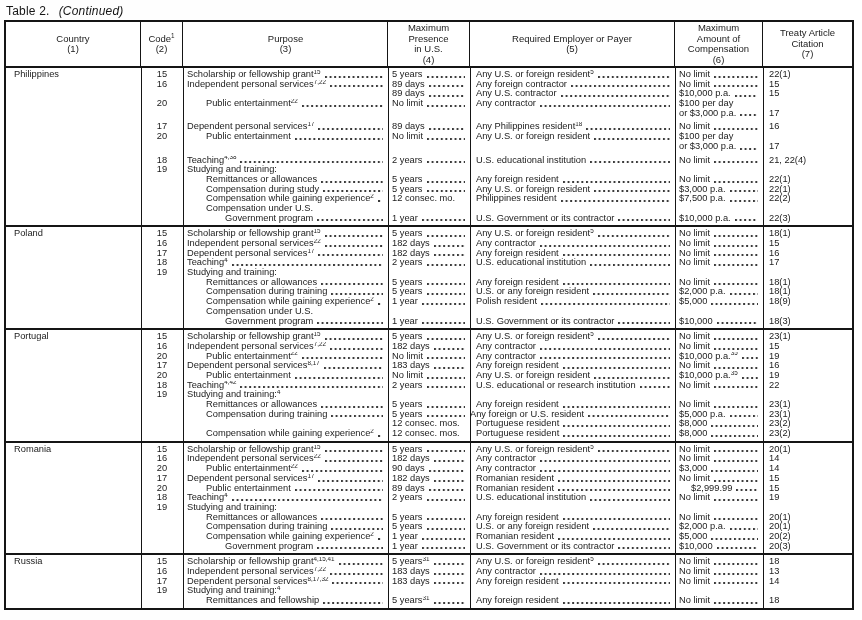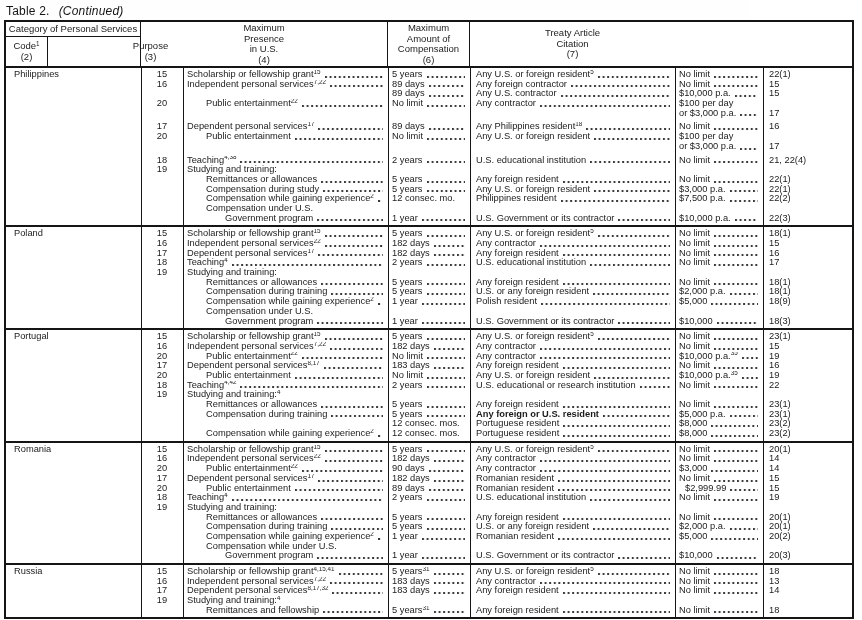--- a/index.html
+++ b/index.html
@@ -40,38 +40,45 @@
 </head>
 <body>
 
 <div class="page">
   <div class="title">
     <span>Table 2.</span><span class="cont">(Continued)</span>
   </div>
 
   <div class="tbl">
     <div class="hdr">
+      <div class="hc">
+        <div>Country</div>
+        <div>(1)</div>
+      </div>
       <div class="hcat">
-        <div class="cat-top">Category of Personal Services</div>
         <div class="cat-bottom">
           <div class="code-h">
             <div>Code<sup>1</sup></div>
             <div>(2)</div>
           </div>
           <div>
             <div>Purpose</div>
             <div>(3)</div>
           </div>
         </div>
       </div>
       <div class="hc">
         <div>Maximum</div>
         <div>Presence</div>
         <div>in U.S.</div>
         <div>(4)</div>
+      </div>
+      <div class="hc">
+        <div>Required Employer or Payer</div>
+        <div>(5)</div>
       </div>
       <div class="hc">
         <div>Maximum</div>
         <div>Amount of</div>
         <div>Compensation</div>
         <div>(6)</div>
       </div>
       <div class="hc">
         <div>Treaty Article</div>
         <div>Citation</div>
@@ -769,21 +776,21 @@
             <div class="c c0"></div>
             <div class="c c1"></div>
             <div class="c cf" style="padding-left: 23px;">
               <span class="tx">Compensation during training</span>
               <span class="ld"></span>
             </div>
             <div class="c cf" style="padding-left: 4px;">
               <span class="tx">5 years</span>
               <span class="ld"></span>
             </div>
-            <div class="c cf" style="padding-left: 6px; font-weight: bold;">
+            <div class="c cf" style="padding-left: 0;">
               <span class="tx">Any foreign or U.S. resident</span>
               <span class="ld"></span>
             </div>
             <div class="c cf" style="padding-left: 4px;">
               <span class="tx">$5,000 p.a.</span>
               <span class="ld"></span>
             </div>
             <div class="c c6">23(1)</div>
           </div>
           <div class="r">
@@ -925,21 +932,21 @@
               <span class="ld"></span>
             </div>
             <div class="c cf" style="padding-left: 4px;">
               <span class="tx">89 days</span>
               <span class="ld"></span>
             </div>
             <div class="c cf" style="padding-left: 6px;">
               <span class="tx">Romanian resident</span>
               <span class="ld"></span>
             </div>
-            <div class="c cf" style="padding-left: 10px;">
+            <div class="c cf" style="padding-left: 16px;">
               <span class="tx">$2,999.99</span>
               <span class="ld"></span>
             </div>
             <div class="c c6">15</div>
           </div>
           <div class="r">
             <div class="c c0"></div>
             <div class="c c1">18</div>
             <div class="c cf" style="padding-left: 4px;">
               <span class="tx">Teaching<sup>4</sup></span>
@@ -1031,37 +1038,20 @@
             </div>
             <div class="c cf" style="padding-left: 6px;">
               <span class="tx">Romanian resident</span>
               <span class="ld"></span>
             </div>
             <div class="c cf" style="padding-left: 4px;">
               <span class="tx">$5,000</span>
               <span class="ld"></span>
             </div>
             <div class="c c6">20(2)</div>
-          </div>
-          <div class="r">
-            <div class="c c0"></div>
-            <div class="c c1"></div>
-            <div class="c cf" style="padding-left: 23px;">
-              <span class="tx">Compensation while under U.S.</span>
-            </div>
-            <div class="c cf" style="padding-left: 4px;">
-              <span class="tx"></span>
-            </div>
-            <div class="c cf" style="padding-left: 6px;">
-              <span class="tx"></span>
-            </div>
-            <div class="c cf" style="padding-left: 4px;">
-              <span class="tx"></span>
-            </div>
-            <div class="c c6"></div>
           </div>
           <div class="r">
             <div class="c c0"></div>
             <div class="c c1"></div>
             <div class="c cf" style="padding-left: 42px;">
               <span class="tx">Government program</span>
               <span class="ld"></span>
             </div>
             <div class="c cf" style="padding-left: 4px;">
               <span class="tx">1 year</span>

